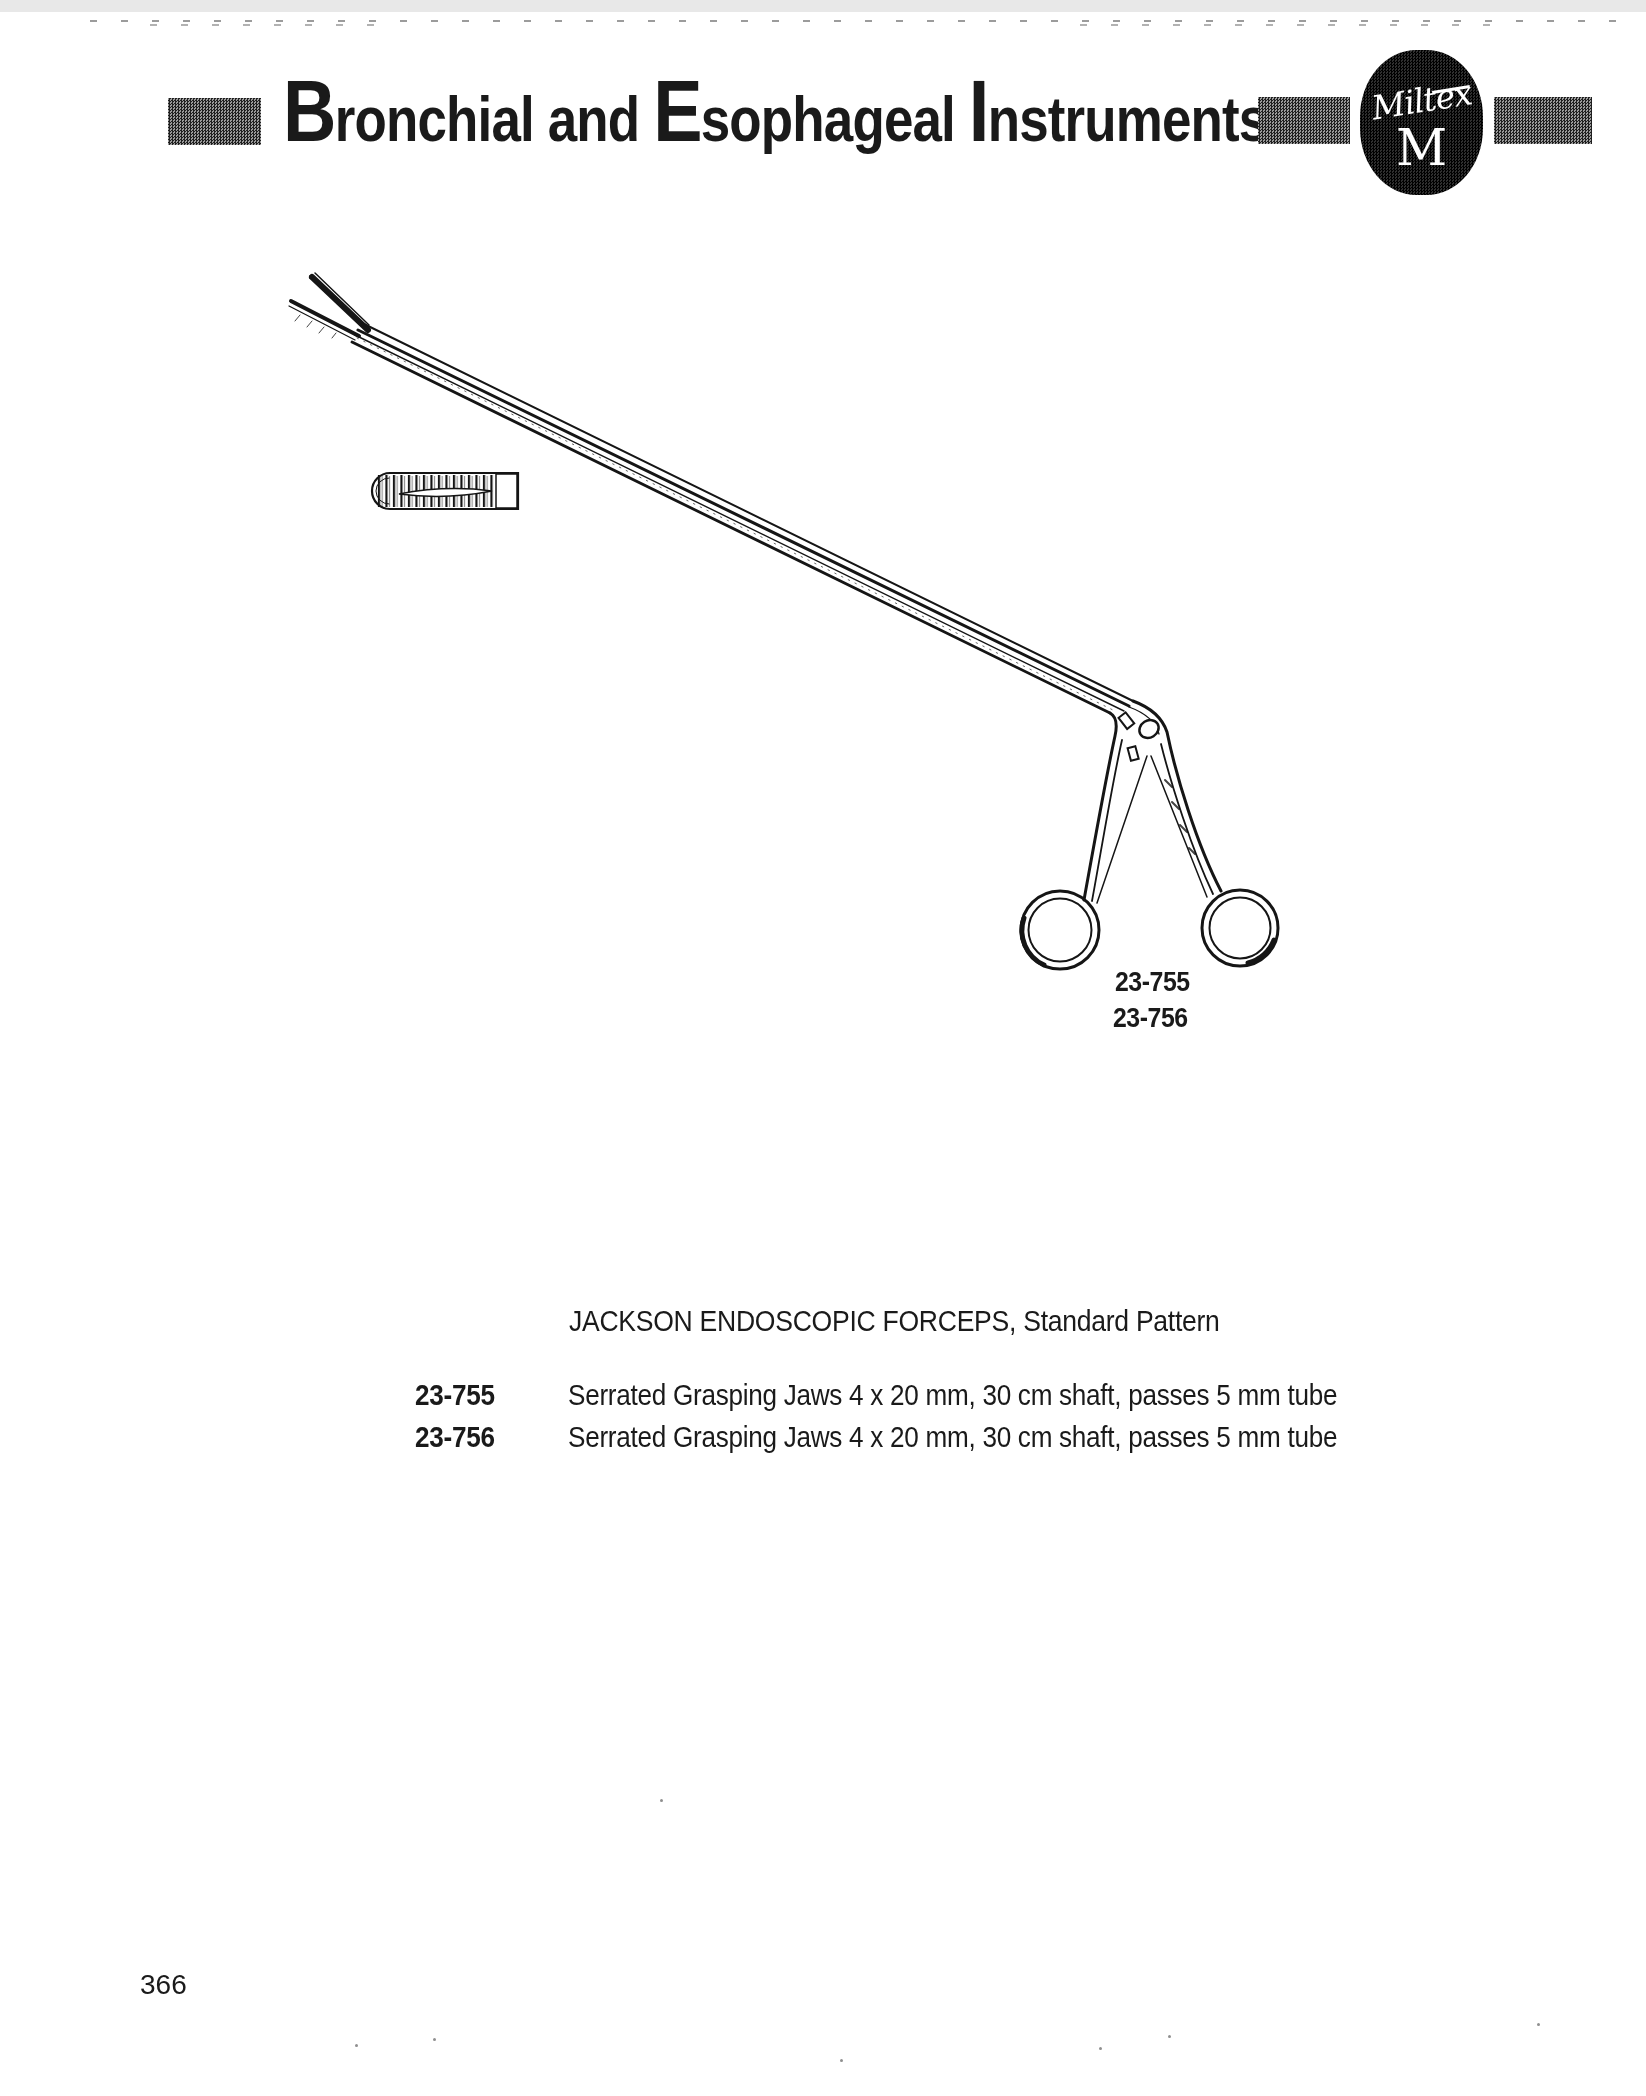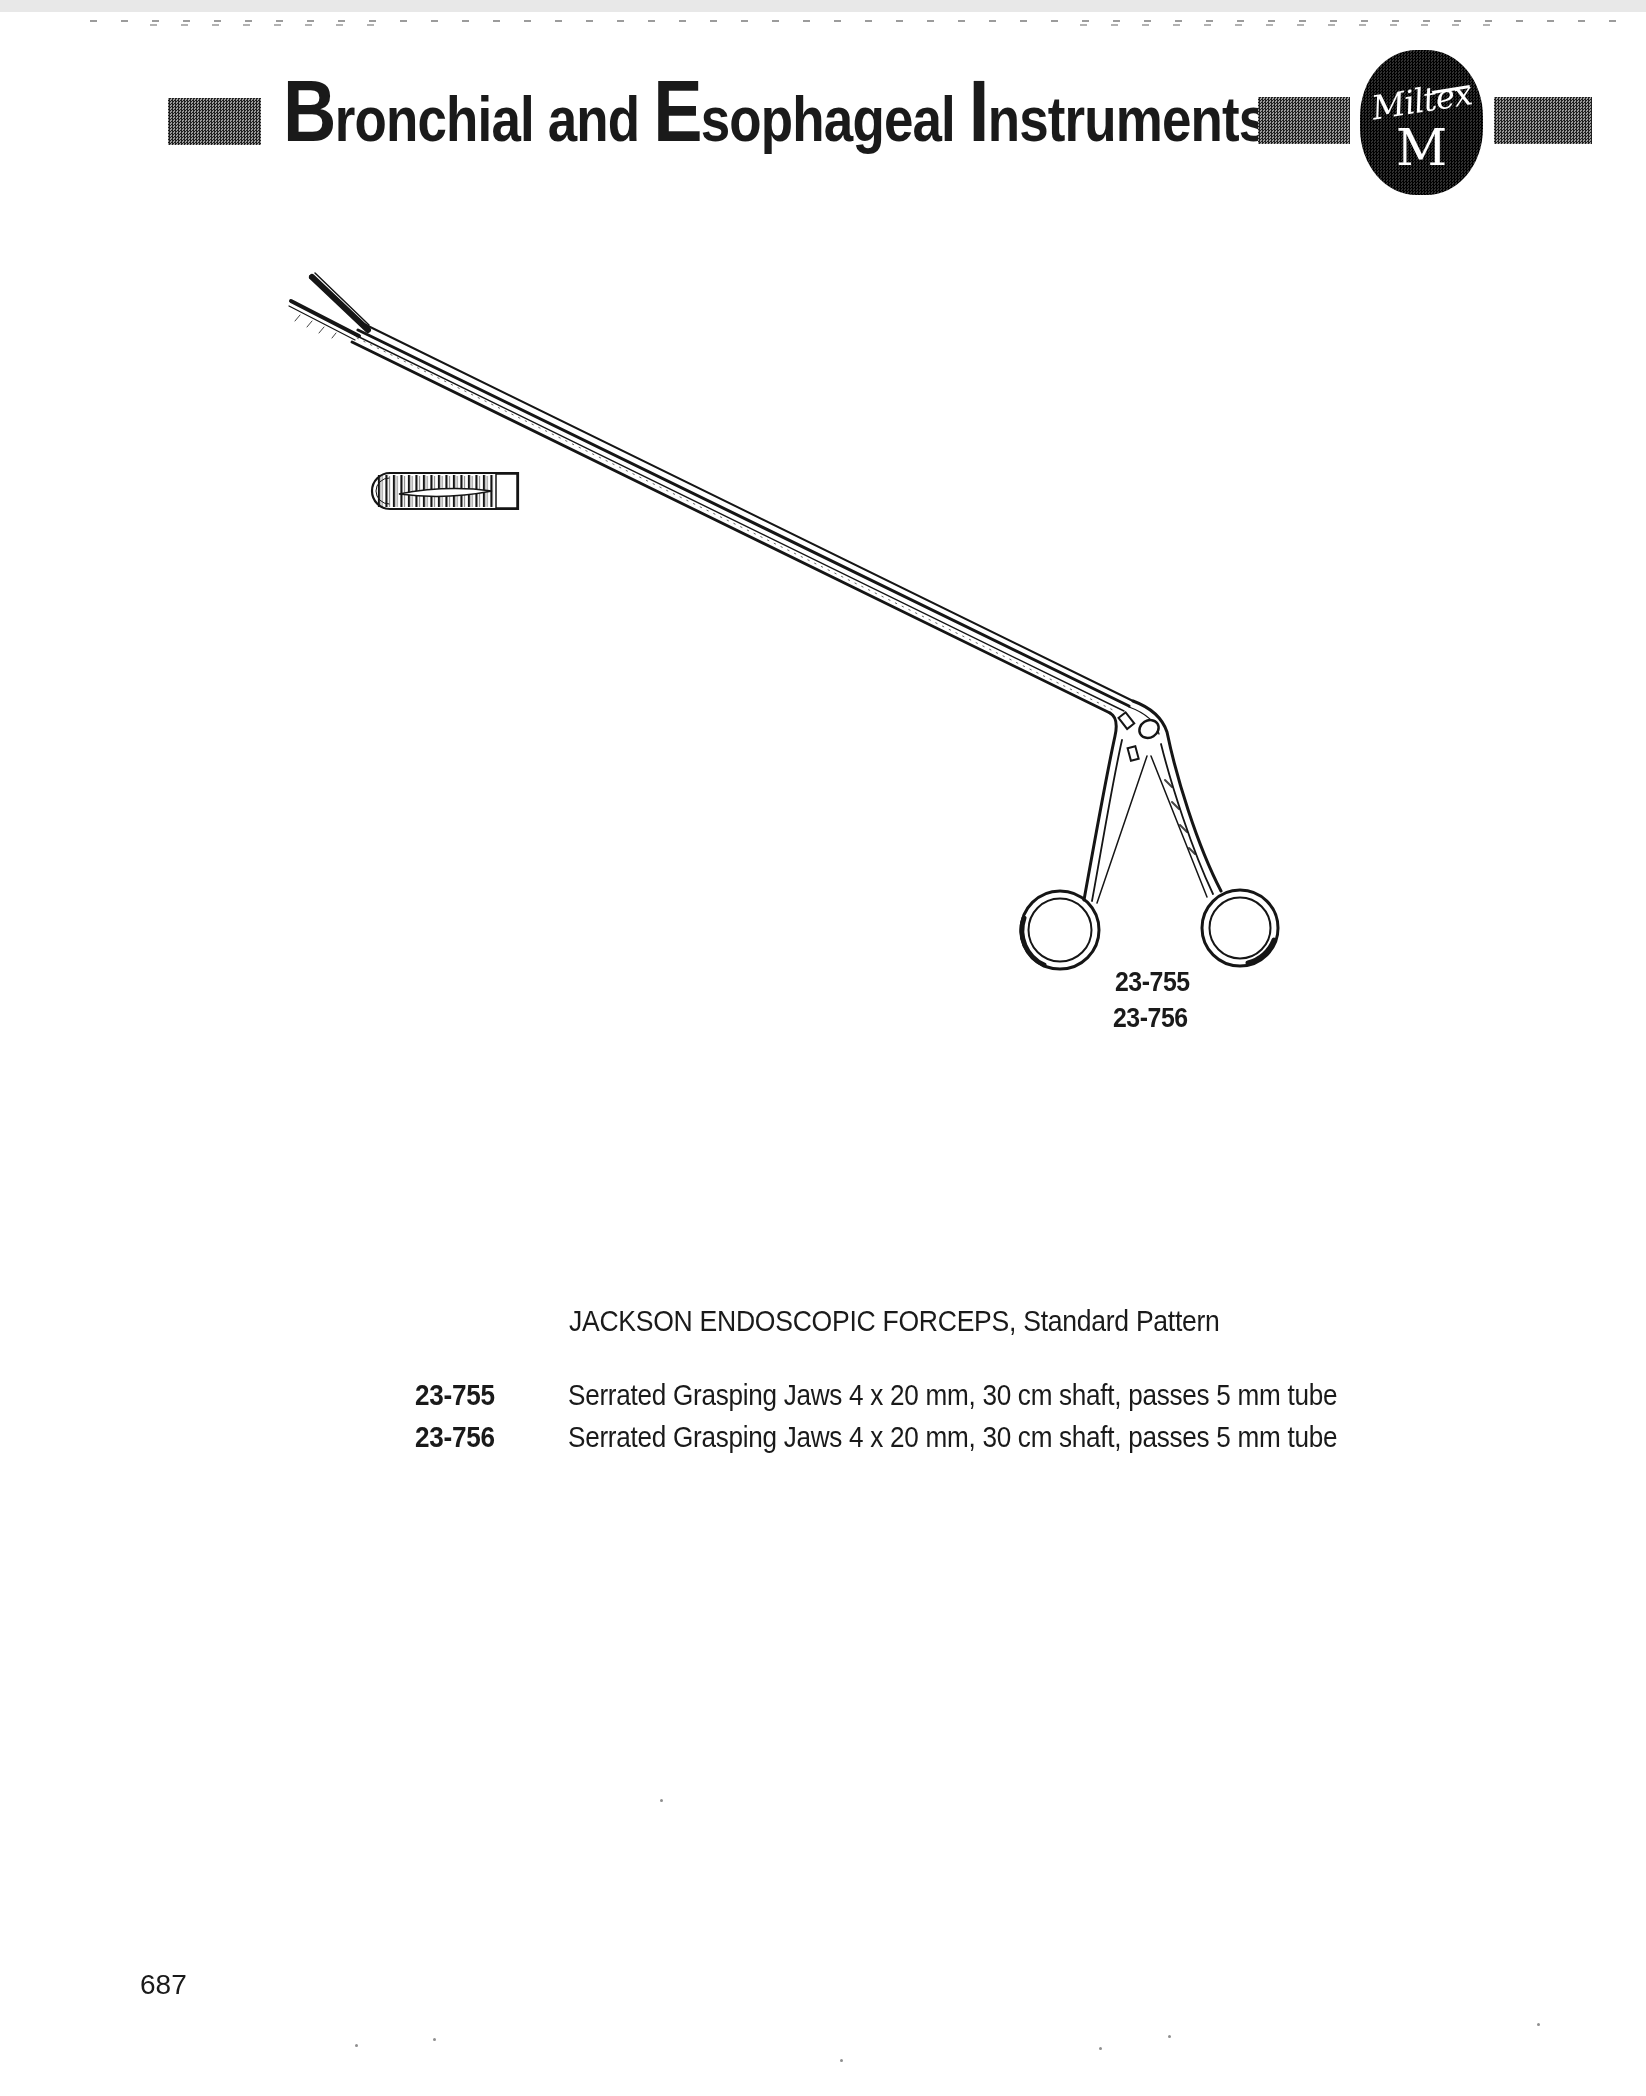--- a/index.html
+++ b/index.html
@@ -143,21 +143,21 @@
 
   <div class="product-heading">JACKSON ENDOSCOPIC FORCEPS, Standard Pattern</div>
 
   <div class="product-row" style="top:1367px;">
     <span class="part">23-755</span><span class="desc">Serrated Grasping Jaws 4 x 20 mm, 30 cm shaft, passes 5 mm tube</span>
   </div>
   <div class="product-row" style="top:1409px;">
     <span class="part">23-756</span><span class="desc">Serrated Grasping Jaws 4 x 20 mm, 30 cm shaft, passes 5 mm tube</span>
   </div>
 
-  <div class="page-number">687</div>
+  <div class="page-number">366</div>
 
   <div class="speck" style="left:660px;top:1787px;"></div>
   <div class="speck" style="left:355px;top:2032px;"></div>
   <div class="speck" style="left:433px;top:2026px;"></div>
   <div class="speck" style="left:840px;top:2047px;"></div>
   <div class="speck" style="left:1099px;top:2035px;"></div>
   <div class="speck" style="left:1168px;top:2023px;"></div>
   <div class="speck" style="left:1537px;top:2011px;"></div>
 
 </div>

